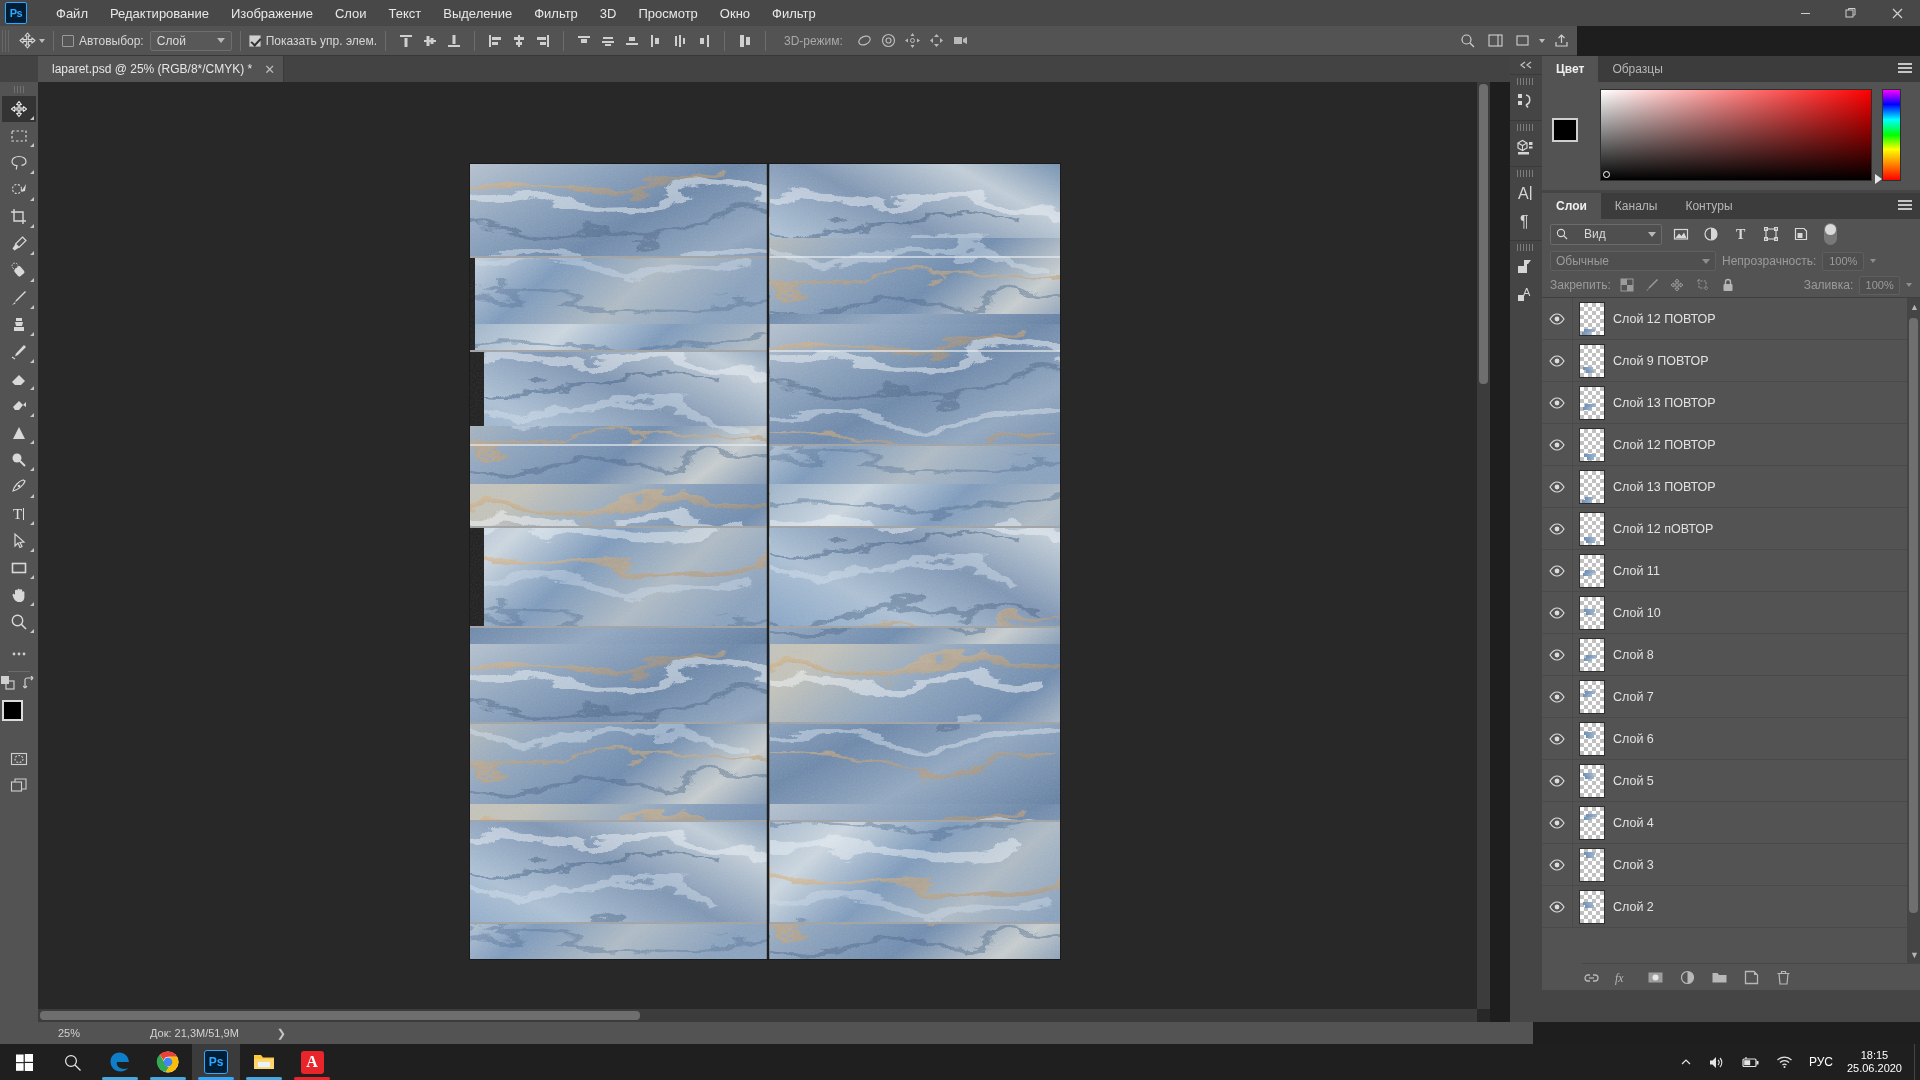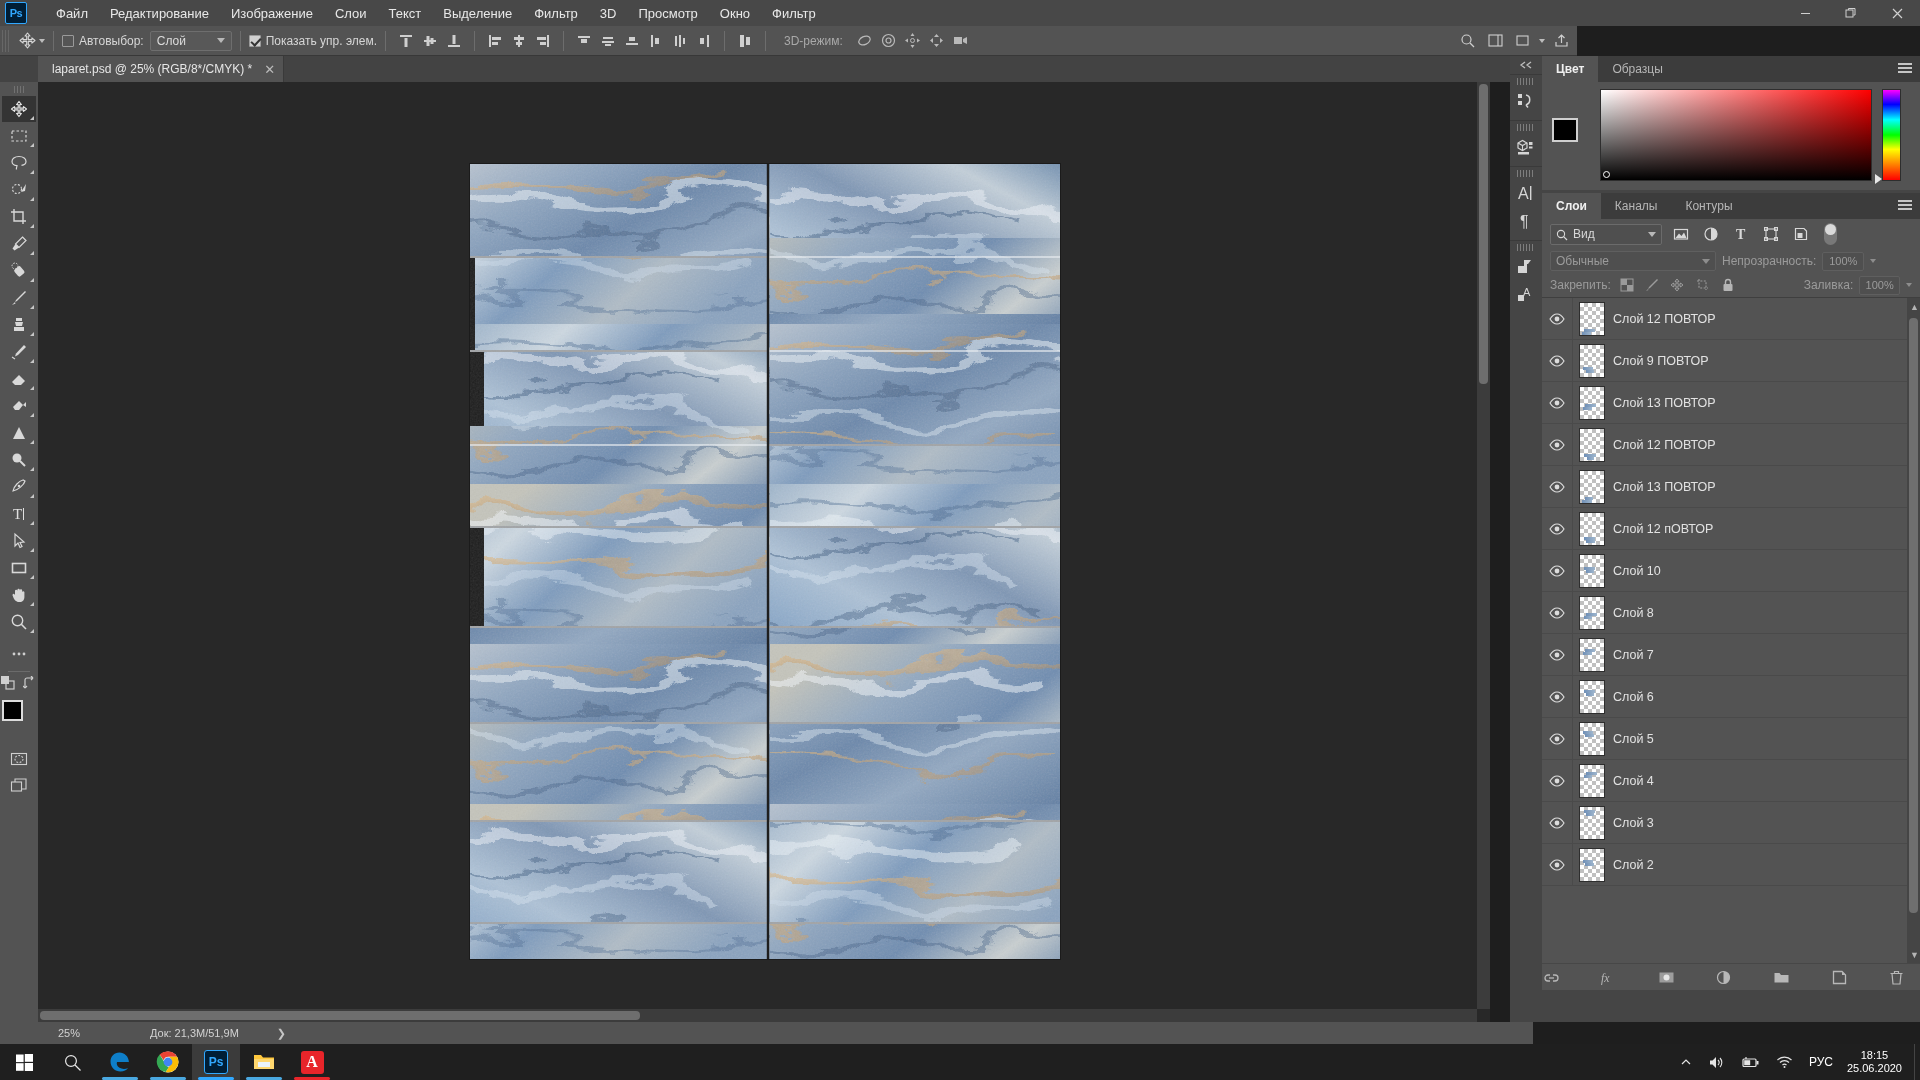--- a/index.html
+++ b/index.html
@@ -221,21 +221,21 @@
   }
   .lthumb i { position:absolute; display:block; height:3px; width:11px;
      background: linear-gradient(90deg,#6f8fb6,#9fb6cd); }
   .lname { color: #e2e2e2; font-size: 12.5px; }
   #listscroll { position:absolute; right:0; top:0; width: 13px; height: 666px; background:#454545; }
   #listthumb { position:absolute; left:2px; top:20px; width:9px; height:595px; background:#6f6f6f; border-radius:4px;}
   .scrollarrow { position:absolute; left:3px; color:#b5b5b5; font-size:9px; }
 
   #layerfooter {
     height: 27px; background: #535353; display: flex; align-items: center;
-    justify-content: space-between; gap: 14px; padding-right: 14px; border-top:1px solid #474747;
+    justify-content: flex-start; gap: 14px; padding-right: 14px; border-top:1px solid #474747;margin-left:40px;
   }
   .ficon { width:18px; height:18px; display:flex; align-items:center; justify-content:center; color:#b8b8b8;}
 
   
   #taskbar {
     position: absolute; left: 0; top: 1044px; width: 1920px; height: 36px;
     background: #1f1f1f; display: flex; align-items: center;
   }
   .tbitem { width: 48px; height: 36px; display:flex; align-items:center; justify-content:center; position:relative;}
   .tbitem.active { background: #3b3b3b; }
@@ -864,21 +864,21 @@
     <div class="pmenu">
         <span></span>
         <span></span>
         <span></span>
       </div>
   </div>
 
   <div id="layerspanel">
     <div id="filterrow">
       <div id="filtersel">
-        <span style="display:flex;align-items:flex-end;gap:5px;">
+        <span style="display:flex;align-items:center;gap:16px;">
           <svg width="12" height="12" viewBox="0 0 12 12">
               <circle cx="5" cy="5" r="3.6" fill="none" stroke="#d8d8d8" stroke-width="1.1"></circle>
               <path d="M7.7 7.7 L11 11" stroke="#d8d8d8" stroke-width="1.2"></path>
             </svg>
           <span>Вид</span>
         </span>
         <span class="caret" style="margin-left:0;"></span>
       </div>
       <div class="filtico">
         <svg width="16" height="16" viewBox="0 0 16 16">
@@ -1040,20 +1040,34 @@
                 <path d="M1 6 C3.5 2 6 1 8 1 C10 1 12.5 2 15 6 C12.5 10 10 11 8 11 C6 11 3.5 10 1 6 Z" fill="none" stroke="#dcdcdc" stroke-width="1.2"></path>
                 <circle cx="8" cy="6" r="2.4" fill="#dcdcdc"></circle>
               </svg>
             </div>
             <div class="lsep"></div>
             <div class="lthumb">
               <i style="left: 4px; top: 24px; width: 11px;"></i>
               <i style="left: 6px; top: 27px; width: 9px;"></i>
             </div>
             <div class="lname">Слой 12 пОВТОР</div>
+          </div>
+          <div class="layerrow">
+            <div class="eye">
+              <svg width="16" height="12" viewBox="0 0 16 12">
+                <path d="M1 6 C3.5 2 6 1 8 1 C10 1 12.5 2 15 6 C12.5 10 10 11 8 11 C6 11 3.5 10 1 6 Z" fill="none" stroke="#dcdcdc" stroke-width="1.2"></path>
+                <circle cx="8" cy="6" r="2.4" fill="#dcdcdc"></circle>
+              </svg>
+            </div>
+            <div class="lsep"></div>
+            <div class="lthumb">
+              <i style="left: 5px; top: 15px; width: 10px;"></i>
+              <i style="left: 3px; top: 18px; width: 9px;"></i>
+            </div>
+            <div class="lname">Слой 11</div>
           </div>
           <div class="layerrow">
             <div class="eye">
               <svg width="16" height="12" viewBox="0 0 16 12">
                 <path d="M1 6 C3.5 2 6 1 8 1 C10 1 12.5 2 15 6 C12.5 10 10 11 8 11 C6 11 3.5 10 1 6 Z" fill="none" stroke="#dcdcdc" stroke-width="1.2"></path>
                 <circle cx="8" cy="6" r="2.4" fill="#dcdcdc"></circle>
               </svg>
             </div>
             <div class="lsep"></div>
             <div class="lthumb">

